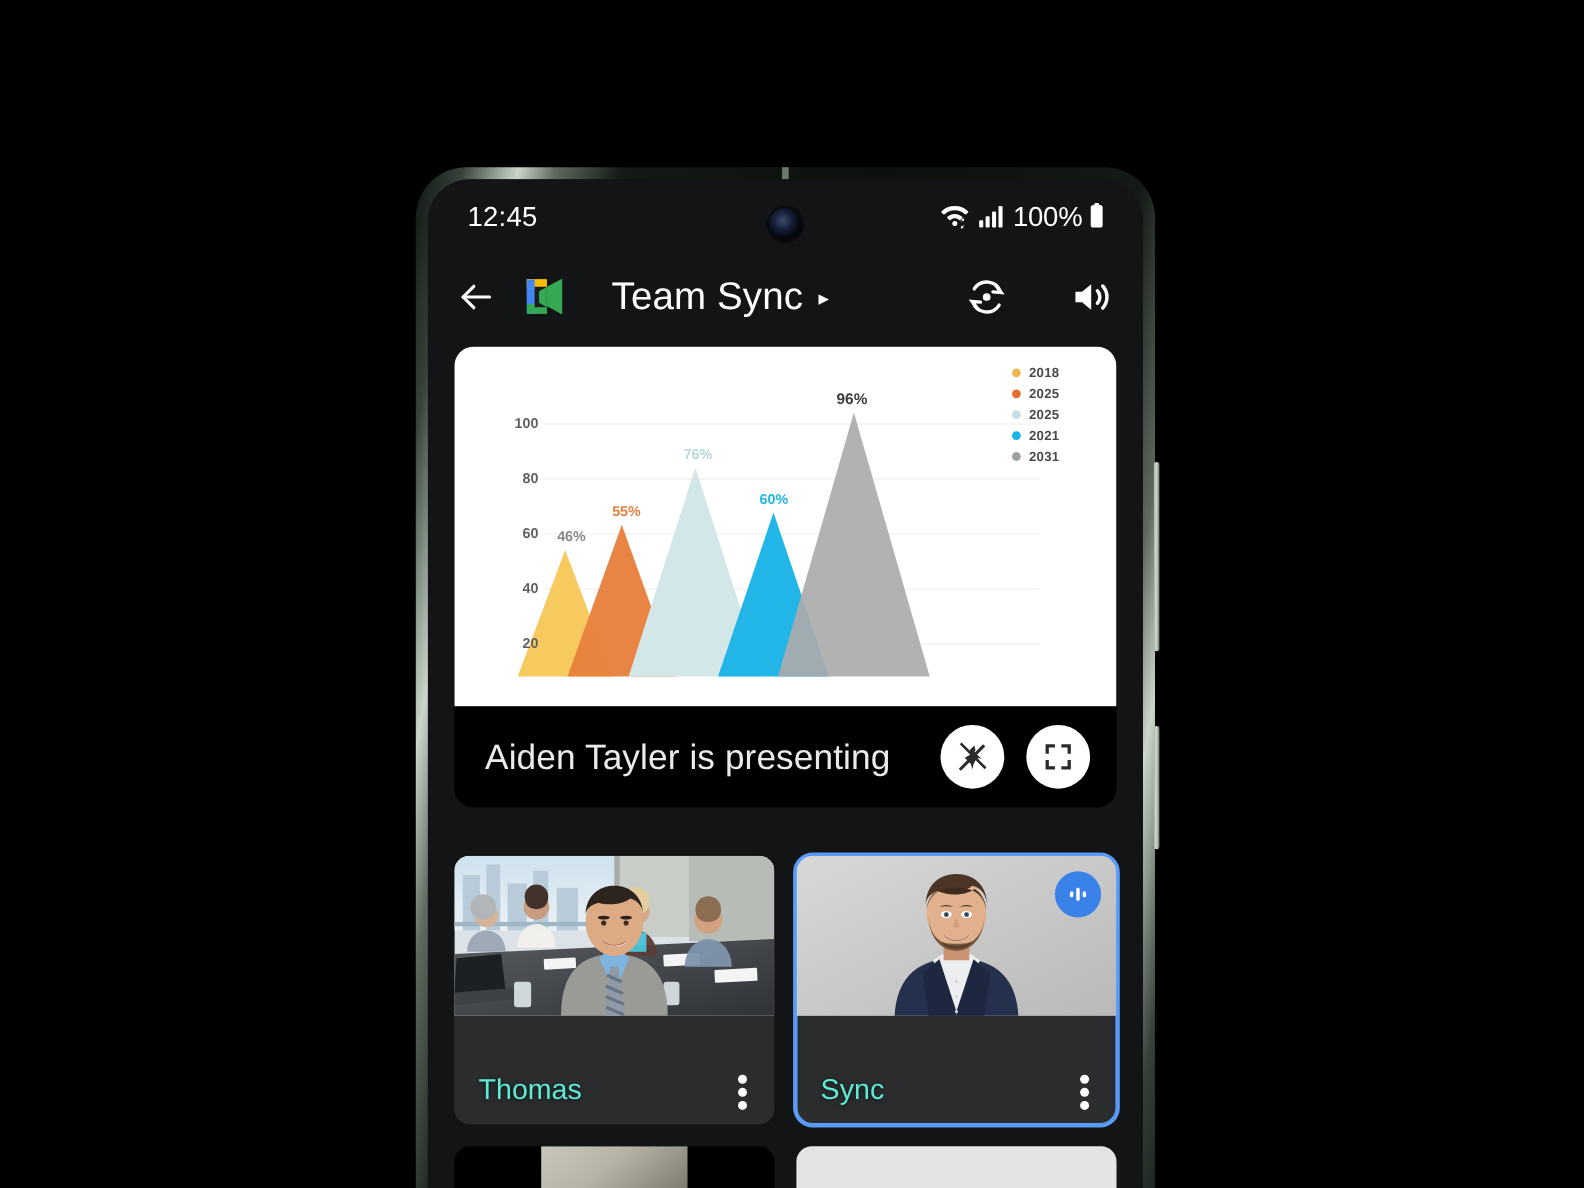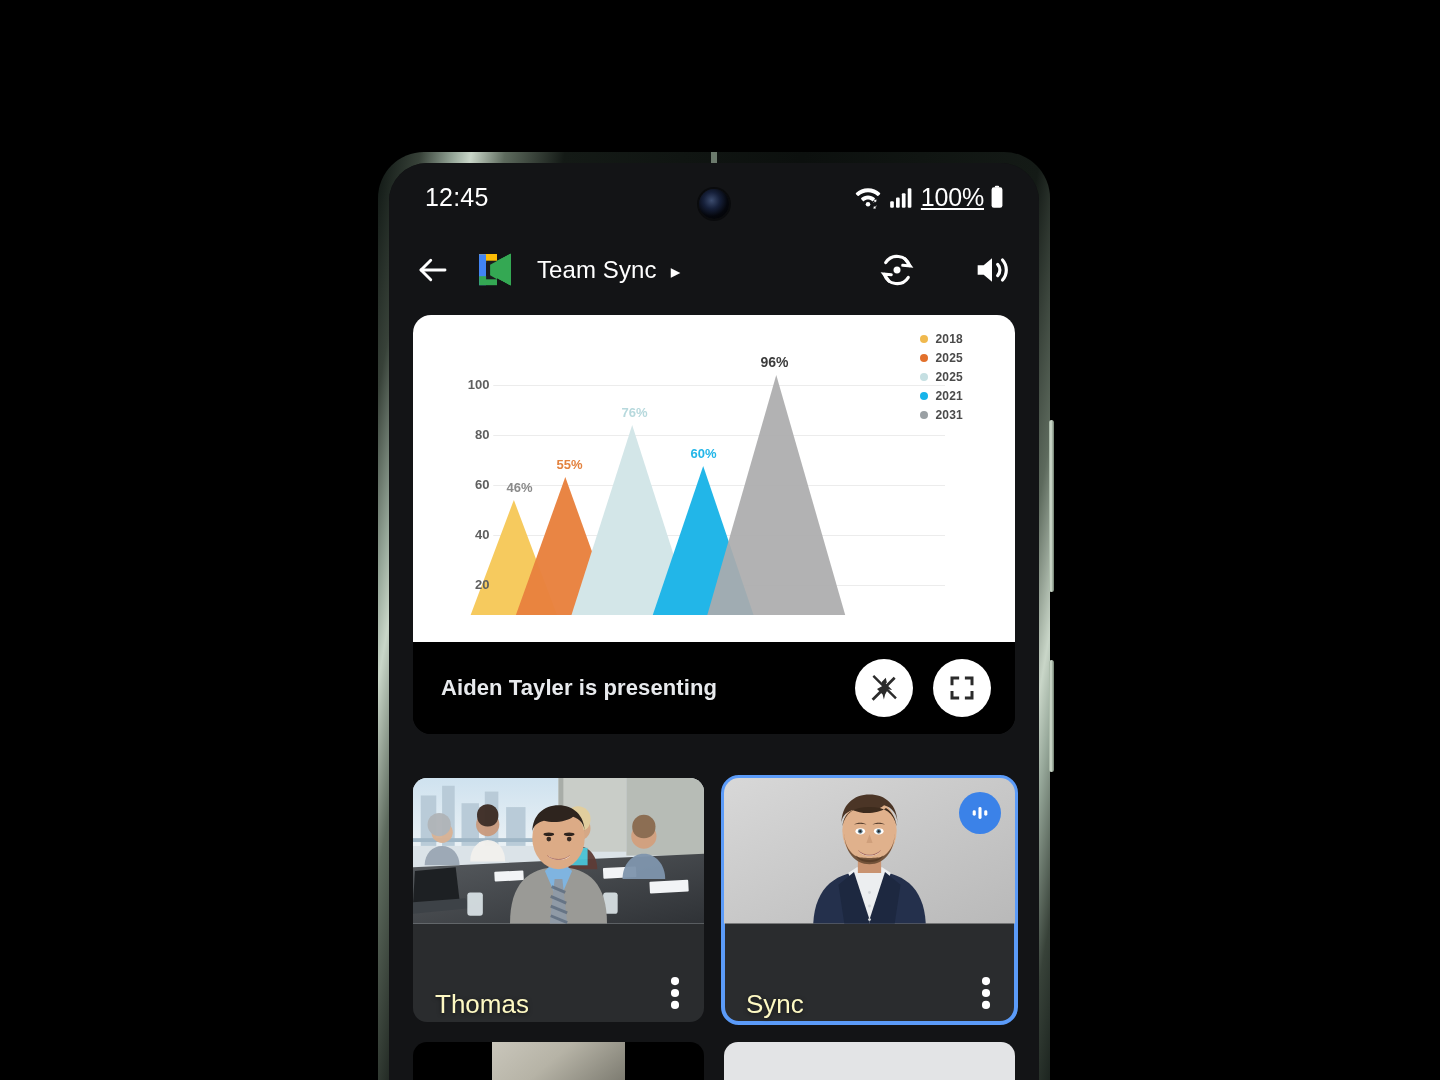--- a/index.html
+++ b/index.html
@@ -105,23 +105,21 @@
     padding: 0 34px 0 36px;
     color: #ffffff;
   }
   .sb-time {
     font-size: 25px;
     font-weight: 400;
     letter-spacing: .2px;
   }
   .sb-right {
     display: flex;
-    align-items: center;
     gap: 5px;
-    text-decoration: underline;
   }
   .sb-pct {
     font-size: 25px;
     font-weight: 400;
     letter-spacing: -.2px;
     margin-left: 2px;
   }
   .icon-wifi, .icon-cell, .icon-batt { display: block; }
 
   
@@ -142,25 +140,26 @@
     height: 78px;
     display: flex;
     align-items: center;
     padding: 0 28px 0 26px;
     gap: 18px;
     color: #fff;
   }
   .appbar-back { width: 36px; height: 36px; flex: none; cursor: pointer; }
   .meet-logo { width: 50px; height: 44px; flex: none; }
   .meet-title {
-    font-size: 24px;
+    font-size: 35px;
     font-weight: 400;
     letter-spacing: .1px;
     white-space: nowrap;
     color: #ffffff;
+    margin-left: 19px;
   }
   .meet-title-caret {
     font-size: 19px;
     color: #ffffff;
     margin-left: -4px;
     line-height: 1;
     transform: translateY(1px);
   }
   .appbar-spacer { flex: 1 1 auto; }
   .appbar-icon {
@@ -213,22 +212,22 @@
   
   .presenting-strip {
     height: 92px;
     background: #000000;
     display: flex;
     align-items: center;
     padding: 0 24px 0 28px;
   }
   .presenting-text {
     color: #e8eaed;
-    font-size: 22px;
-    font-weight: 700;
+    font-size: 32px;
+    font-weight: 400;
     letter-spacing: .1px;
     flex: 1 1 auto;
     white-space: nowrap;
   }
   .strip-btn {
     width: 58px; height: 58px;
     border-radius: 50%;
     background: #ffffff;
     display: flex;
     align-items: center;
@@ -255,22 +254,22 @@
   }
   .tile.speaking {
     outline: 4px solid #5b9bf8;
     outline-offset: -1px;
     border-radius: 15px;
   }
   .tile-photo { position: absolute; inset: 0; }
   .tile-name {
     position: absolute;
     left: 22px;
-    bottom: 2px;
-    color: #fef9c3;
+    bottom: 16px;
+    color: #5eead4;
     font-size: 26px;
     font-weight: 400;
     text-shadow: 0 1px 4px rgba(0,0,0,.55);
   }
   .tile-more {
     position: absolute;
     right: 16px;
     bottom: 12px;
     width: 26px;
     height: 34px;

